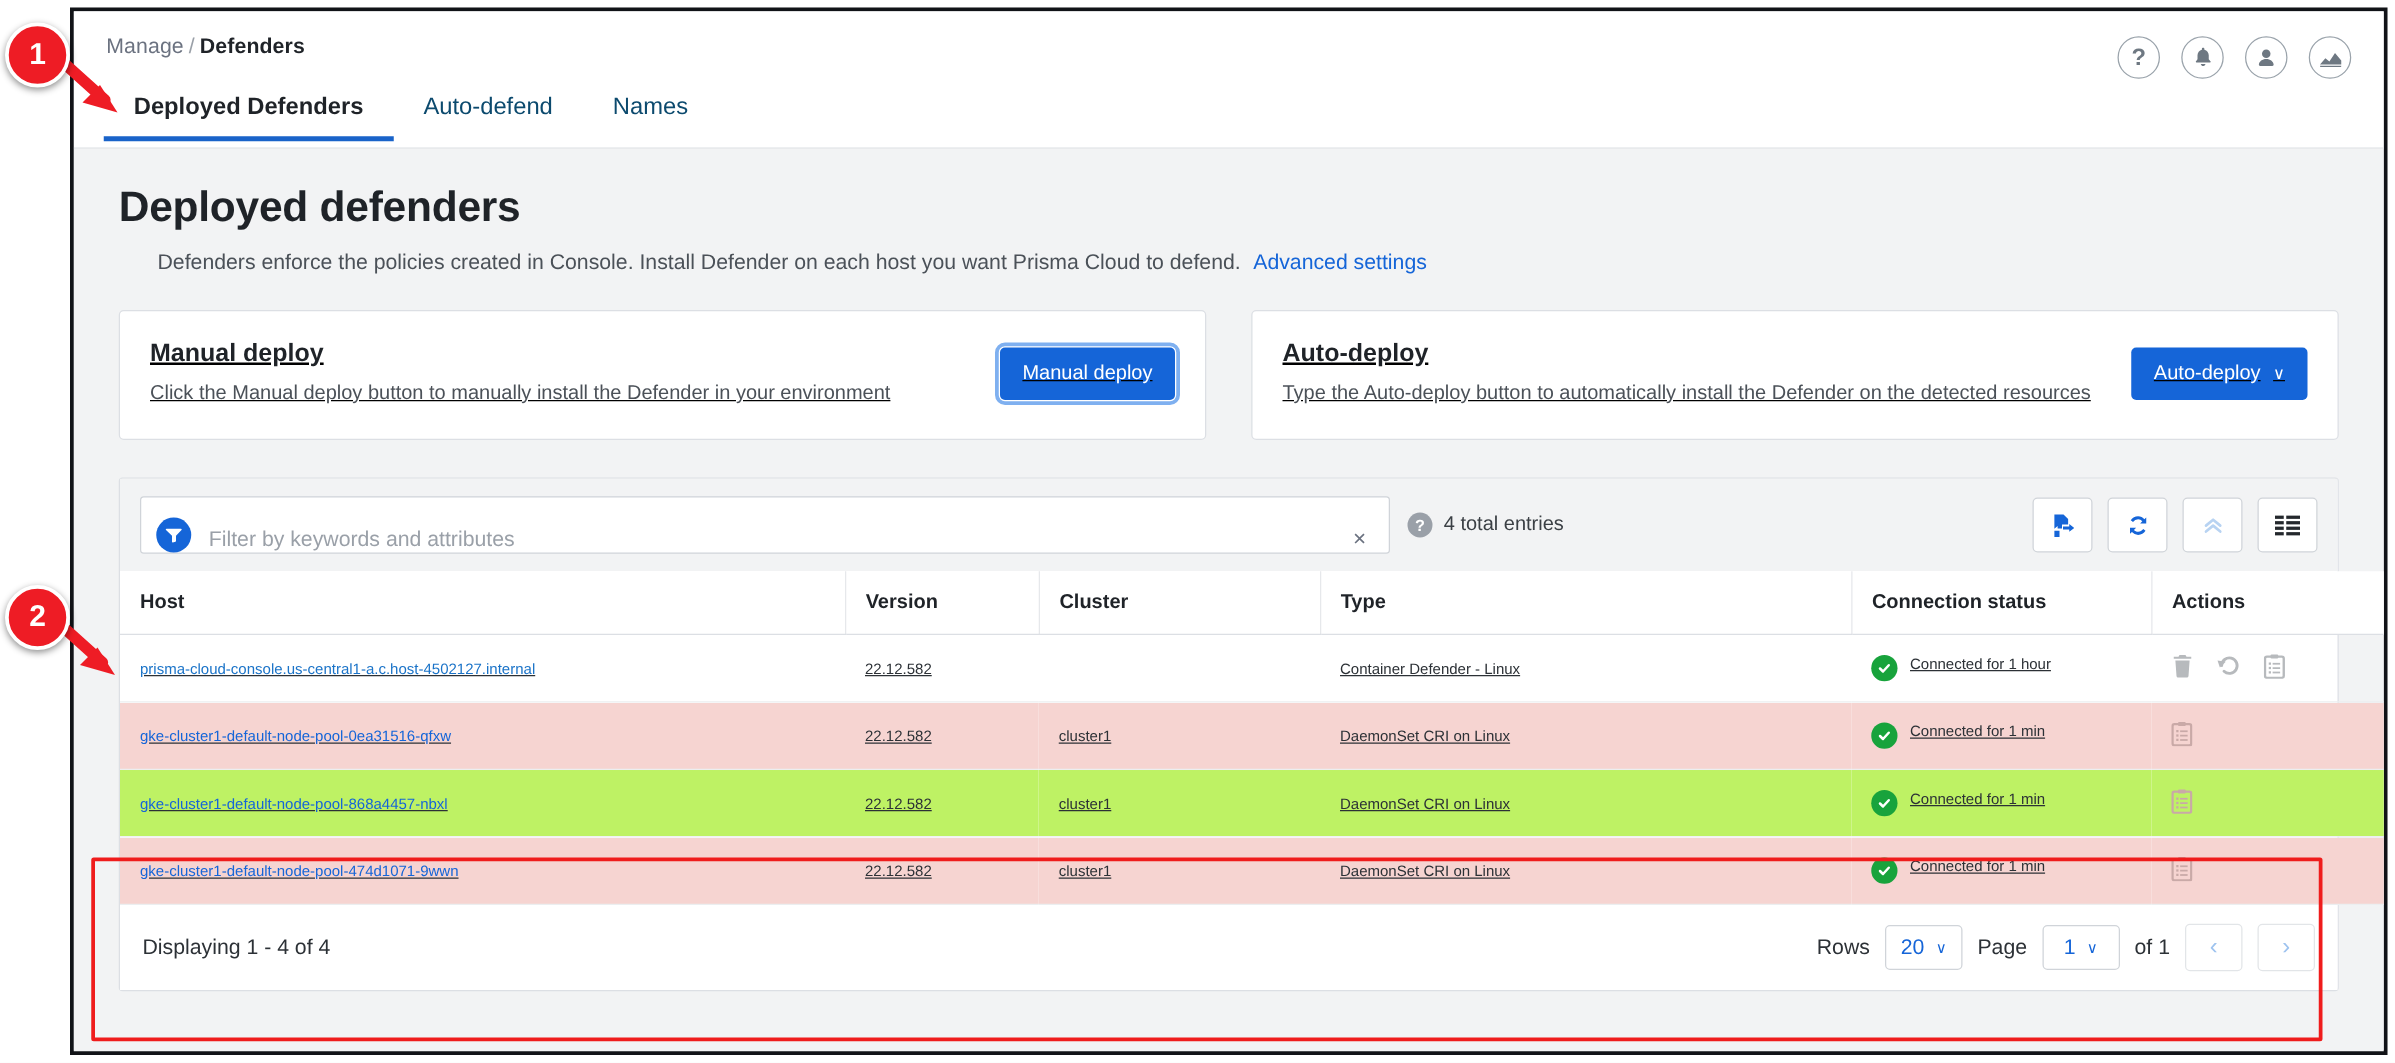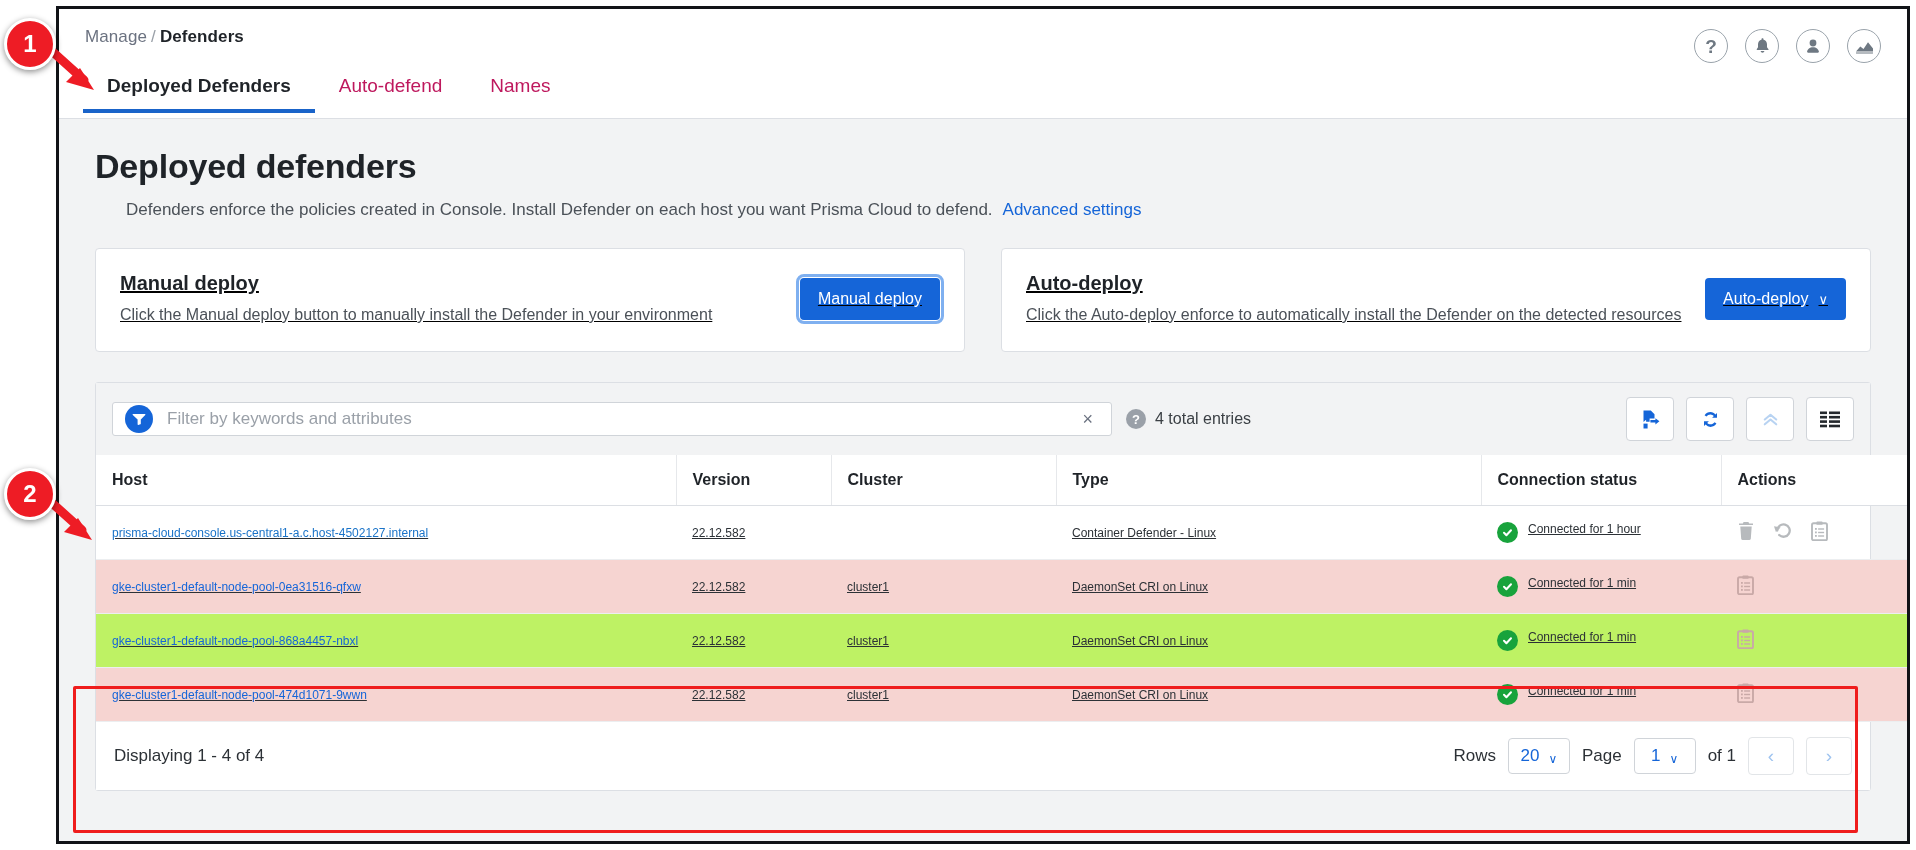--- a/index.html
+++ b/index.html
@@ -41,21 +41,21 @@
   .breadcrumb .bc-current { color: #1f2328; font-weight: bold; }
   .tabs {
     position: absolute;
     left: 24px; top: 60px;
     display: flex;
     align-items: flex-end;
     gap: 0px;
   }
   .tab {
     font-size: 19px;
-    color: #be185d;
+    color: #0c4a6e;
     padding: 6px 24px 12px 24px;
     cursor: pointer;
     border-bottom: 4px solid transparent;
     white-space: nowrap;
   }
   .tab.active {
     color: #1f2328;
     font-weight: bold;
     border-bottom-color: #1963c9;
   }
@@ -144,26 +144,26 @@
   }
   .filterbar {
     display: flex;
     align-items: center;
     padding: 14px 16px;
     background: #f2f3f4;
     gap: 14px;
   }
   .filter-input {
     flex: 0 0 1000px;
-    height: 34px;
+    height: 46px;
     background: #ffffff;
     border: 1px solid #d0d4d9;
     border-radius: 3px;
     display: flex;
-    align-items: center;
+    align-items: flex-end;
     padding: 0 12px;
     gap: 14px;
   }
   .funnel {
     width: 28px; height: 28px; border-radius: 50%;
     background: #1565d8;
     display: flex; align-items: center; justify-content: center;
     flex: none;
     cursor: pointer;
   }
@@ -237,21 +237,21 @@
     font-size: 17px;
     color: #2c3136;
     gap: 20px;
   }
   .pager { margin-left: auto; display: flex; align-items: center; gap: 12px; }
   .select-box {
     border: 1px solid #d0d4d9;
     border-radius: 4px;
     background: #ffffff;
     padding: 7px 10px;
-    display: flex; align-items: flex-end; gap: 9px;
+    display: flex; align-items: center; gap: 9px;
     color: #1565d8;
     font-size: 17px;
     cursor: pointer;
     min-width: 62px;
     justify-content: center;
   }
   .select-box .cv { font-size: 12px; }
   .pg-btn {
     width: 46px; height: 38px;
     border: 1px solid #e2e5e8;
@@ -342,21 +342,21 @@
           <div class="card-text">
             <div class="card-title">Manual deploy</div>
             <div class="card-desc">Click the Manual deploy button to manually install the Defender in your environment</div>
           </div>
           <button class="btn-primary focused">Manual deploy</button>
         </div>
 
         <div class="card">
           <div class="card-text">
             <div class="card-title">Auto-deploy</div>
-            <div class="card-desc">Click the Auto-deploy enforce to automatically install the Defender on the detected resources</div>
+            <div class="card-desc">Type the Auto-deploy button to automatically install the Defender on the detected resources</div>
           </div>
           <button class="btn-primary">
             <span>Auto-deploy</span><span class="caret">∨</span>
           </button>
         </div>
       </div>
 
       <div class="panel">
 
         <div class="filterbar">

